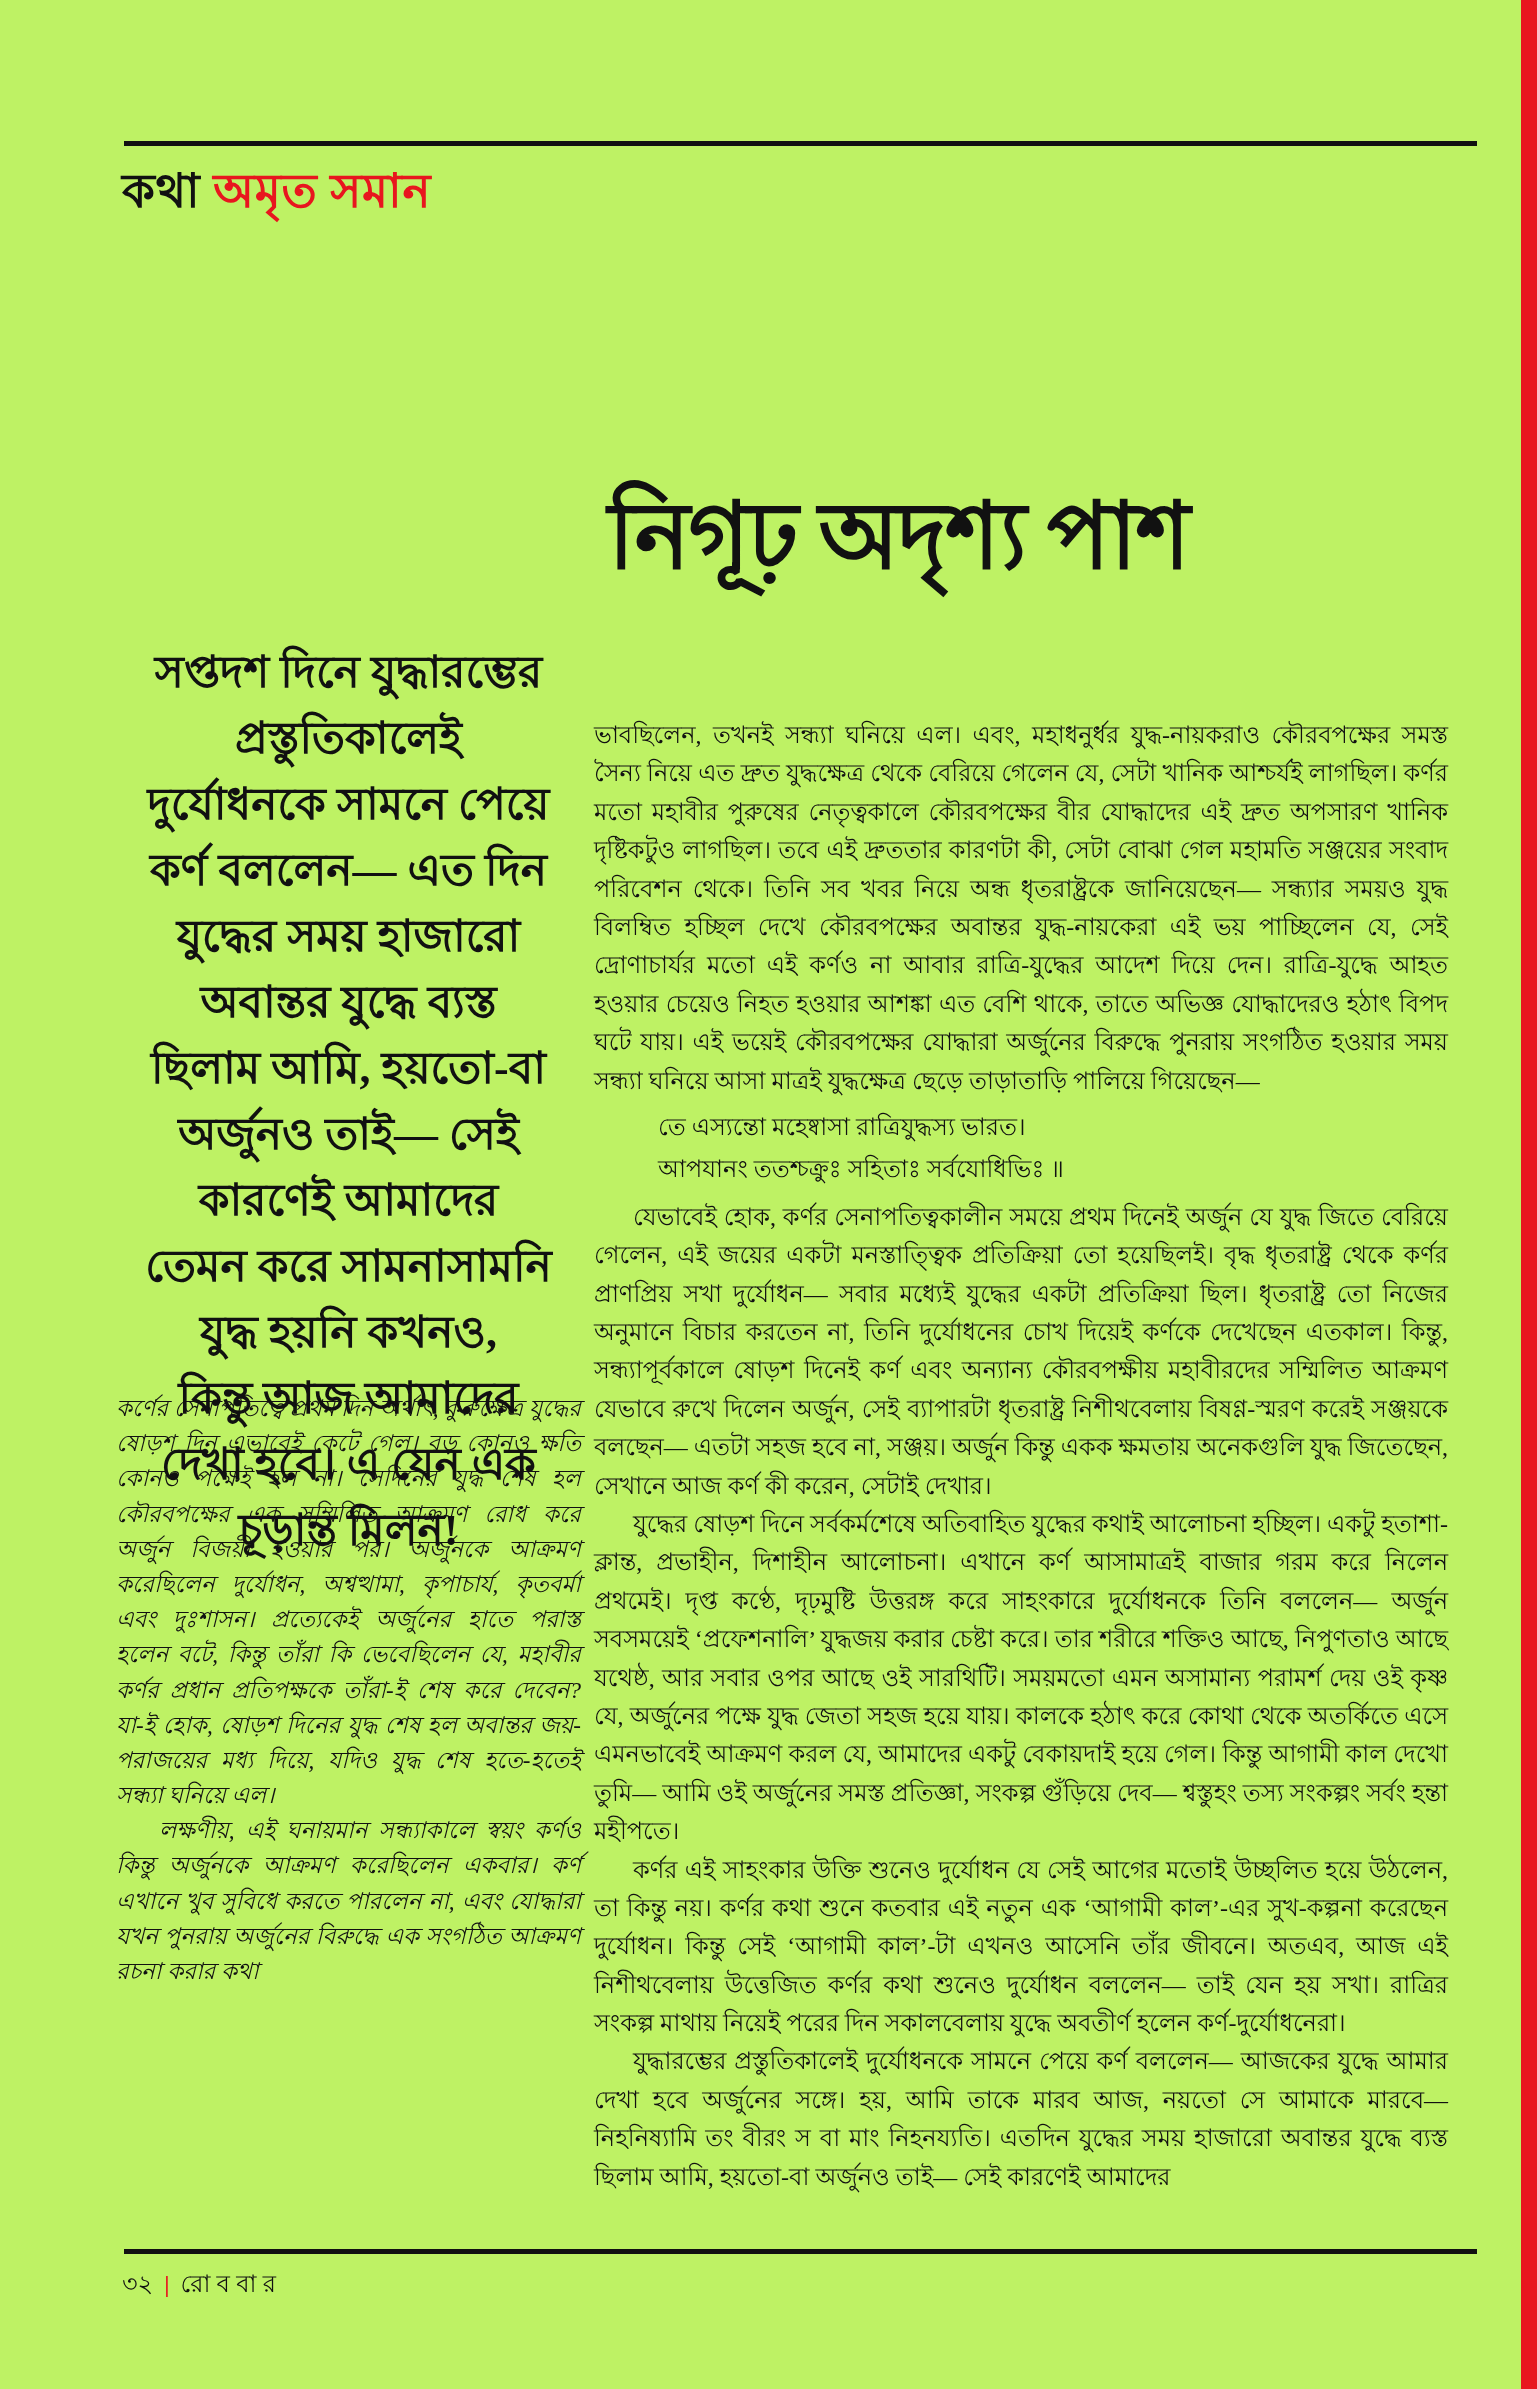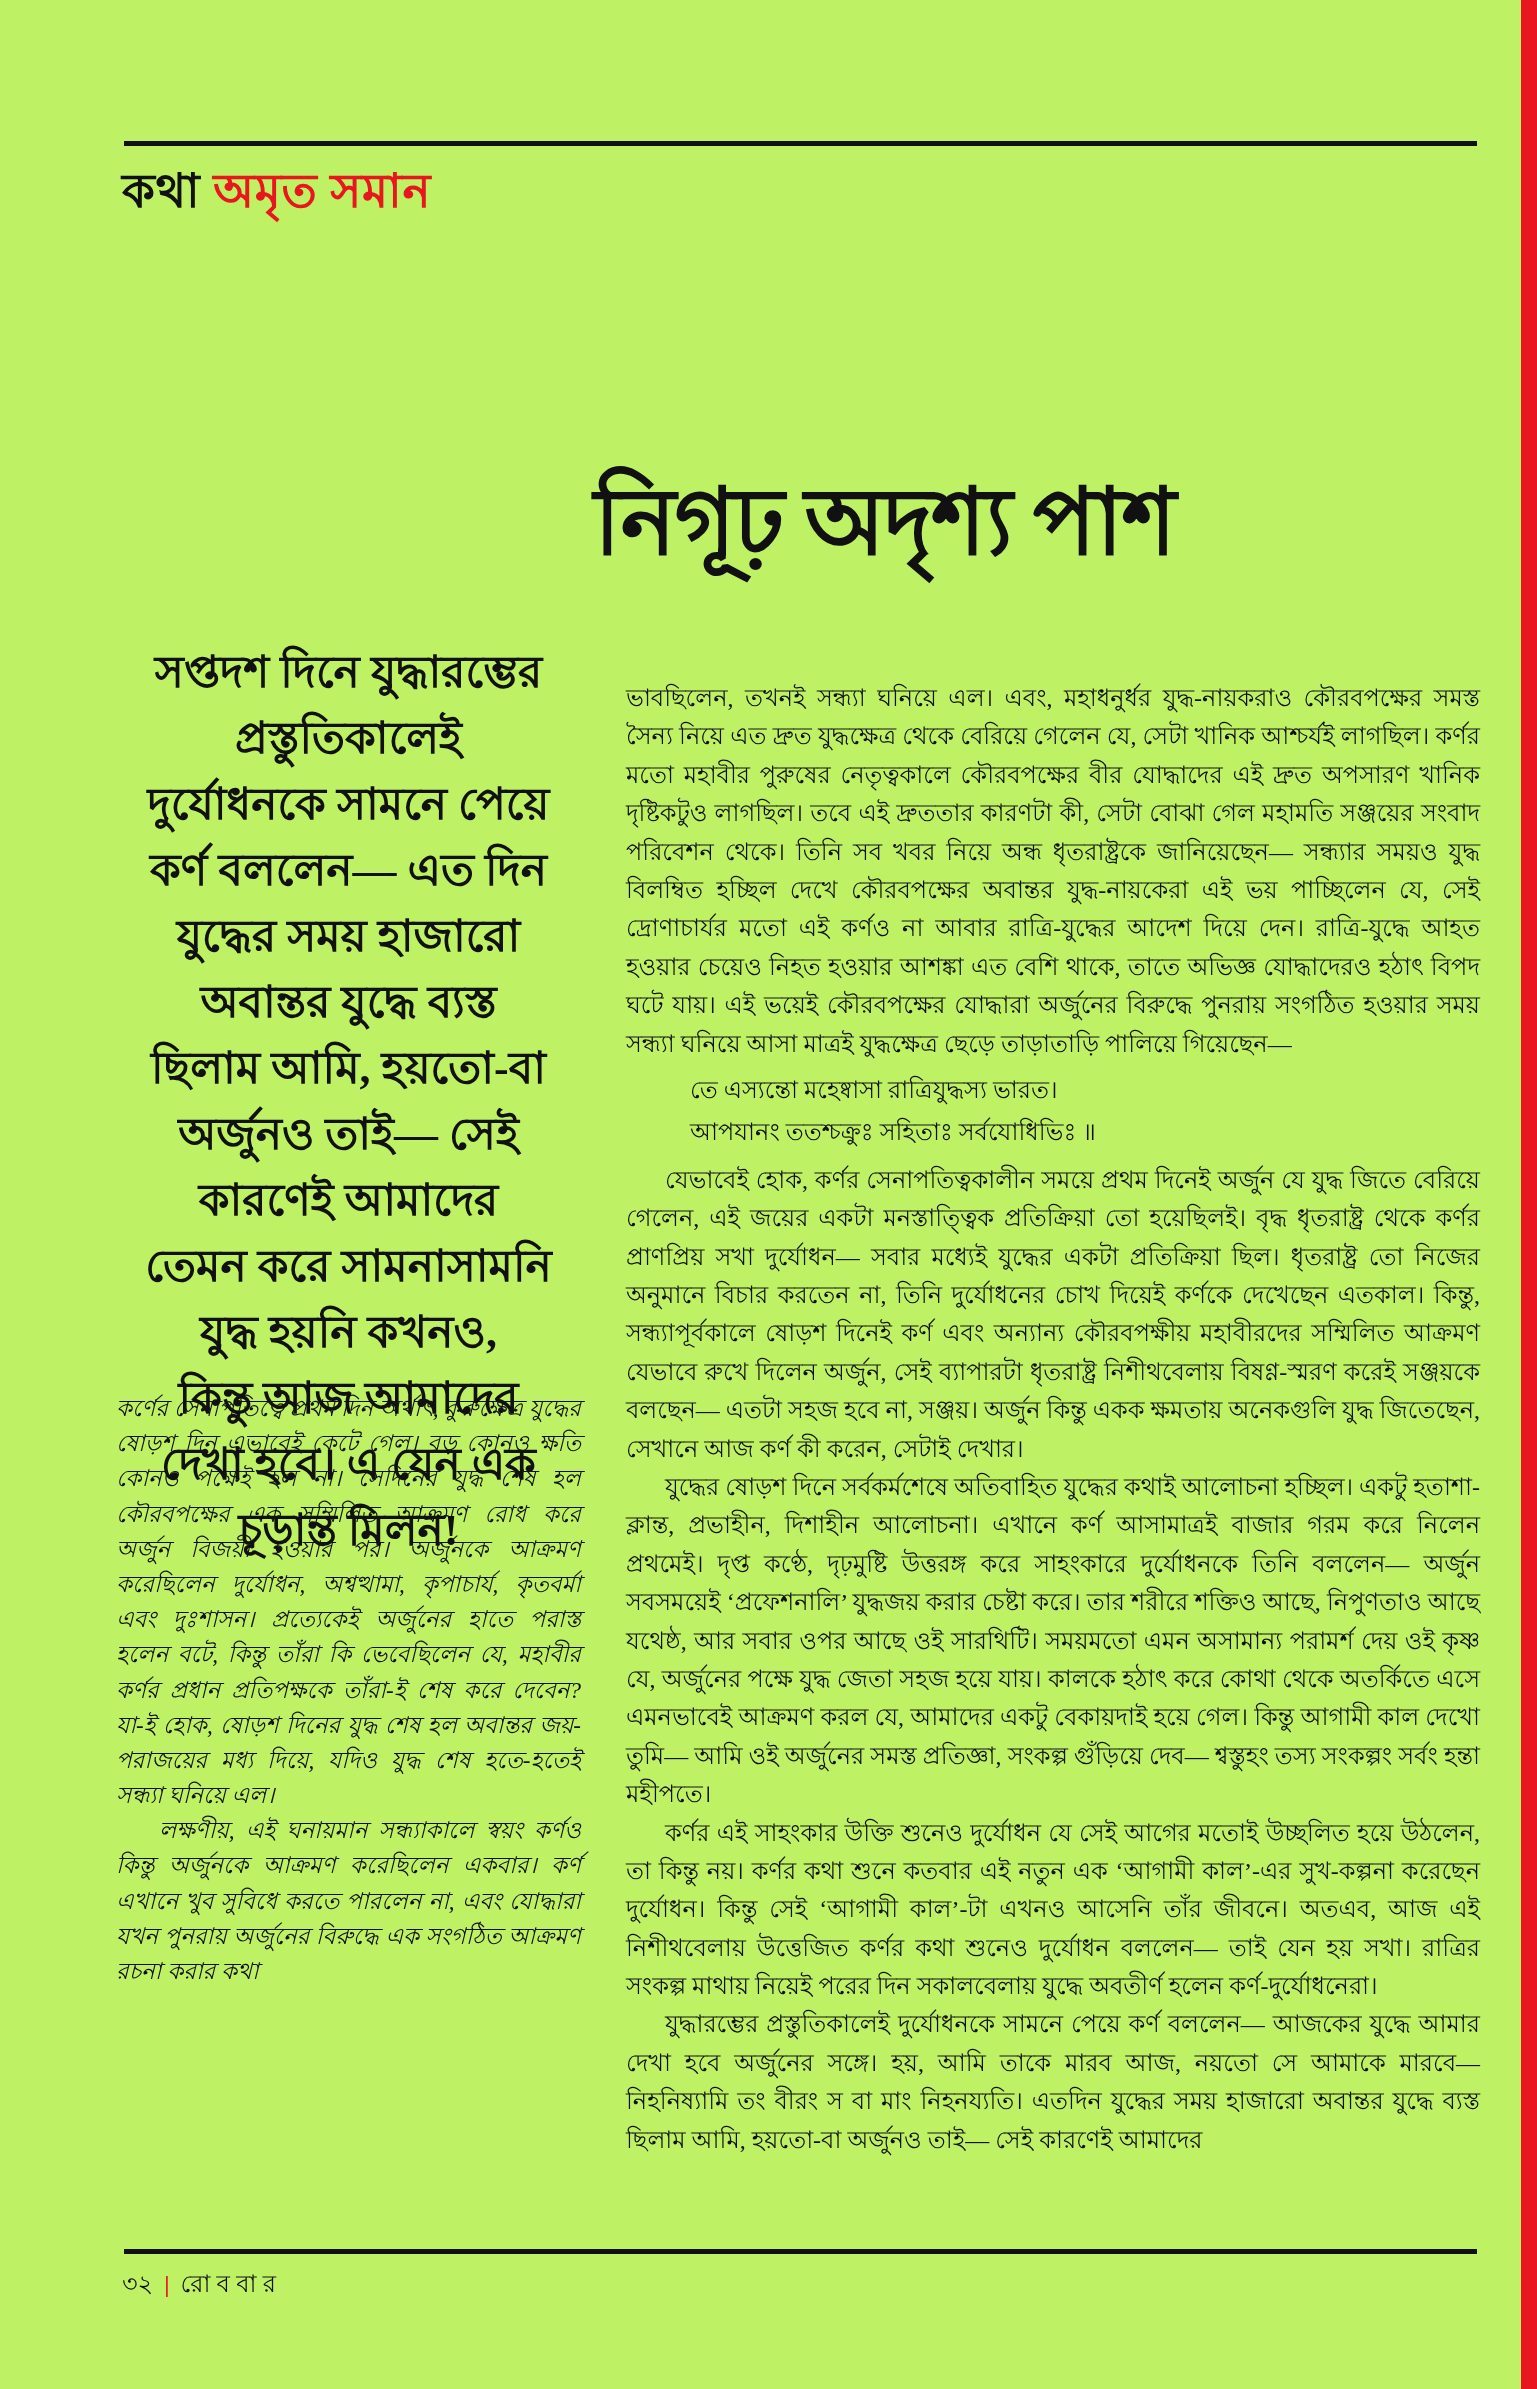--- a/index.html
+++ b/index.html
@@ -33,22 +33,22 @@
   }
 
   .left-body{
     position:absolute; left:116px; top:1391px; width:465px;
     font-size:23px; line-height:1.53; text-align:justify;font-style:italic;
   }
   .left-body p{ margin:0; }
   .left-body p.indent{ text-indent:43px; }
 
   .right-col{
-    position:absolute; left:594px; top:679px; width:854px;
-    font-size:24px; line-height:1.6; text-align:justify;margin-left:32px;
+    position:absolute; left:594px; top:716px; width:854px;
+    font-size:24px; line-height:1.6; text-align:justify;
   }
   .right-col p{ margin:0; }
   .right-col p.indent{ text-indent:39px; }
   .verse{
     padding-left:64px; margin:6.2px 0 7.8px 0;
     white-space:pre-line; text-align:left; line-height:1.75;
   }
 
   .footer-rule{ position:absolute; left:124px; top:2249px; width:1353px; height:5.4px; background:var(--ink); }
   .footer{ position:absolute; left:122px; top:2265px; font-size:24px; white-space:nowrap; }
@@ -62,21 +62,21 @@
 
   <div class="red-strip"></div>
 
   <div class="top-rule"></div>
 
   <div class="masthead">
     <span>কথা</span>
     <span class="word-red">অমৃত সমান</span>
   </div>
 
-  <h1 class="headline" style="margin:0;">নিগূঢ় অদৃশ্য পাশ</h1>
+  <h1 class="headline" style="margin:14px;">নিগূঢ় অদৃশ্য পাশ</h1>
 
 
   <div class="pull-quote">সপ্তদশ দিনে যুদ্ধারম্ভের
 প্রস্তুতিকালেই
 দুর্যোধনকে সামনে পেয়ে
 কর্ণ বললেন— এত দিন
 যুদ্ধের সময় হাজারো
 অবান্তর যুদ্ধে ব্যস্ত
 ছিলাম আমি, হয়তো-বা
 অর্জুনও তাই— সেই

